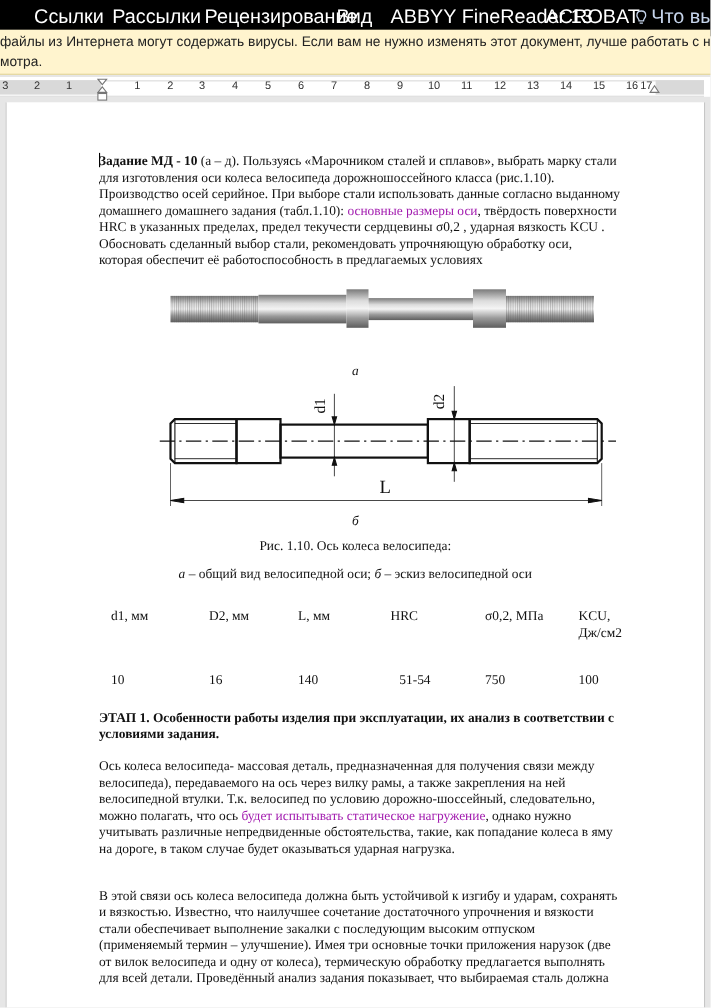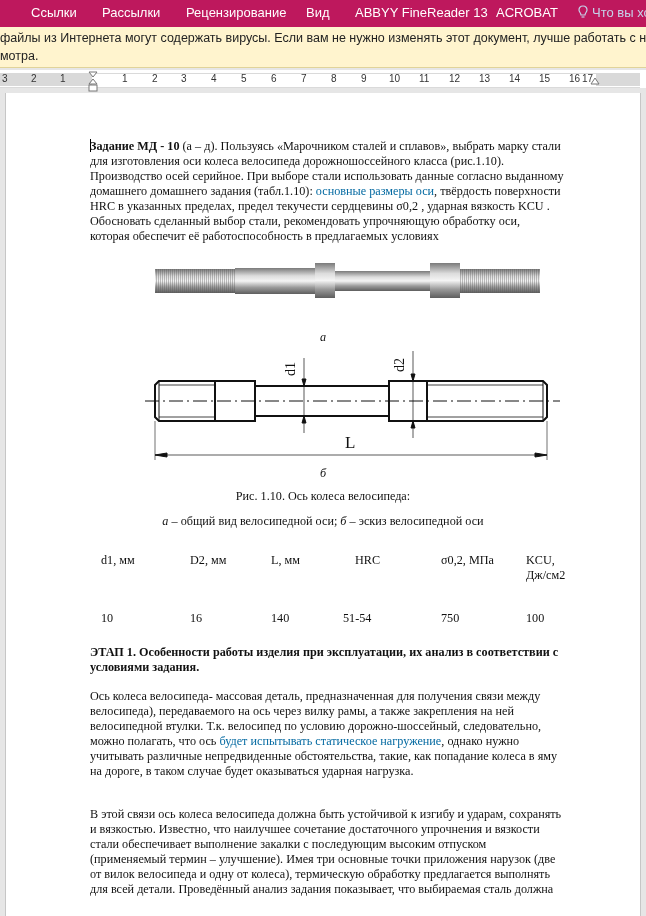--- a/index.html
+++ b/index.html
@@ -3,21 +3,21 @@
 <meta charset="utf-8">
 <style>
   html, body { margin: 0; padding: 0; }
   body {
     width: 646px; height: 916px; overflow: hidden; position: relative;
     background: #e6e6e6;
     font-family: "Liberation Sans", sans-serif;
   }
   .ribbon {
     position: absolute; left: 0; top: 0; width: 646px; height: 33px;
-    background: #be185d; color: #ffffff; font-size: 13px;
+    background: #000000; color: #ffffff; font-size: 18px;
   }
   .ribbon .tab { position: absolute; top: 5px; white-space: nowrap; }
   .ribbon .tellme { position: absolute; top: 5px; left: 578px; color: #c5d3ea; white-space: nowrap; }
   .ribbon .tellme .bulb { display: inline-block; width: 10px; height: 14px; vertical-align: -2px; margin-right: 4px; }
 
   .msgbar {
     position: absolute; left: 0; top: 27px; width: 646px; height: 40px;
     background: #fff4ce; border-bottom: 1px solid #e0d39a;
     font-size: 12.5px; color: #222; line-height: 17px;
   }
@@ -34,21 +34,21 @@
   .ruler .num { position: absolute; top: 3px; font-size: 10px; color: #333; }
   .indent-marker { position: absolute; left: 88px; top: 70px; width: 10px; height: 22px; }
   .right-marker { position: absolute; left: 590px; top: 76px; width: 10px; height: 10px; }
 
   .page {
     position: absolute; left: 5px; top: 93px; width: 634px; height: 823px;
     background: #ffffff; border-left: 1px solid #c6c6c6; border-right: 1px solid #c6c6c6;
   }
   .doc { font-family: "Liberation Serif", serif; font-size: 12.2px; color: #111; line-height: 15px; }
   .para { position: absolute; left: 90px; width: 500px; }
-  .link { color: #0369a1; }
+  .link { color: #a21caf; }
   .bold { font-weight: bold; }
   .cursor { display: inline-block; width: 1px; height: 13px; background: #000; vertical-align: -2px; margin-right: -1px; }
 
   .photo { position: absolute; left: 150px; top: 257px; width: 395px; height: 50px; }
   .sketch { position: absolute; left: 145px; top: 348px; width: 415px; height: 115px; }
   .caption { position: absolute; width: 646px; text-align: center; left: 0; }
   .fig-letter { font-style: italic; }
 
   .tbl { position: absolute; left: 101px; top: 553px; width: 500px; }
   .tbl .cell { position: absolute; white-space: nowrap; }
@@ -198,21 +198,21 @@
     <div class="cell" style="left:0px;top:0">d1, мм</div>
     <div class="cell" style="left:89px;top:0">D2, мм</div>
     <div class="cell" style="left:170px;top:0">L, мм</div>
     <div class="cell" style="left:254px;top:0">HRC</div>
     <div class="cell" style="left:340px;top:0">σ0,2, МПа</div>
     <div class="cell" style="left:425px;top:0">KCU,</div>
     <div class="cell" style="left:425px;top:15px">Дж/см2</div>
     <div class="cell" style="left:0px;top:58px">10</div>
     <div class="cell" style="left:89px;top:58px">16</div>
     <div class="cell" style="left:170px;top:58px">140</div>
-    <div class="cell" style="left:242px;top:58px">51-54</div>
+    <div class="cell" style="left:262px;top:58px">51-54</div>
     <div class="cell" style="left:340px;top:58px">750</div>
     <div class="cell" style="left:425px;top:58px">100</div>
   </div>
 
   <div class="para bold" style="top:645px">
     <div>ЭТАП 1. Особенности работы изделия при эксплуатации, их анализ в соответствии с</div>
     <div>условиями задания.</div>
   </div>
 
   <div class="para" style="top:689px">

